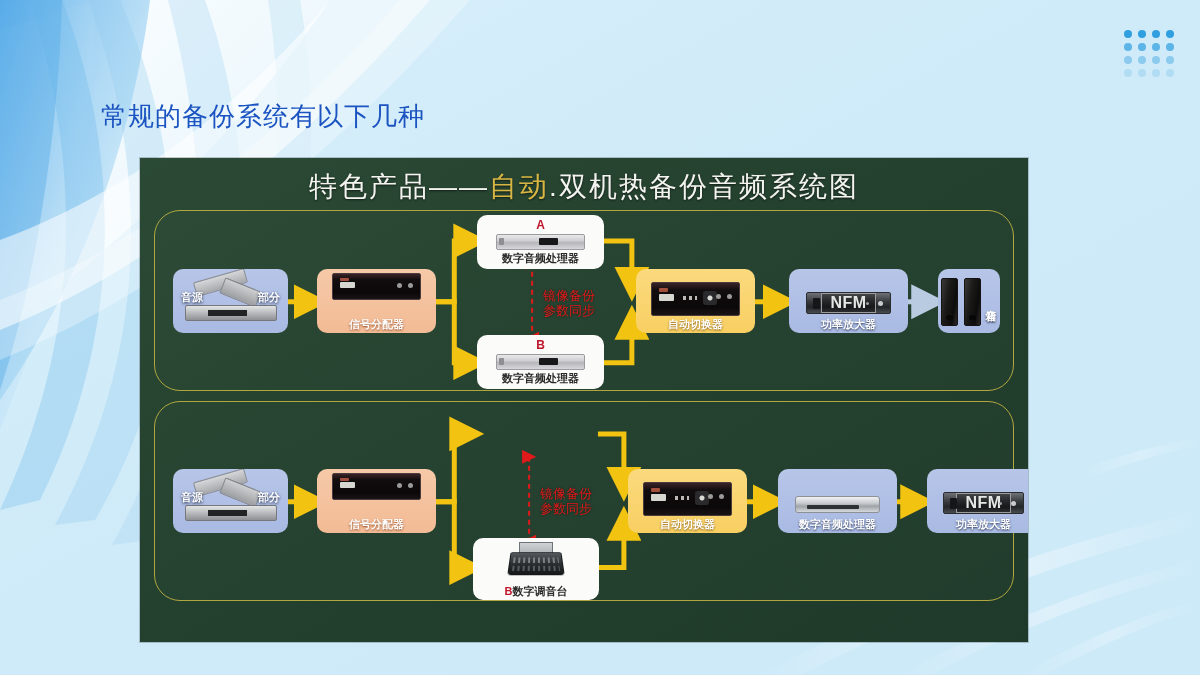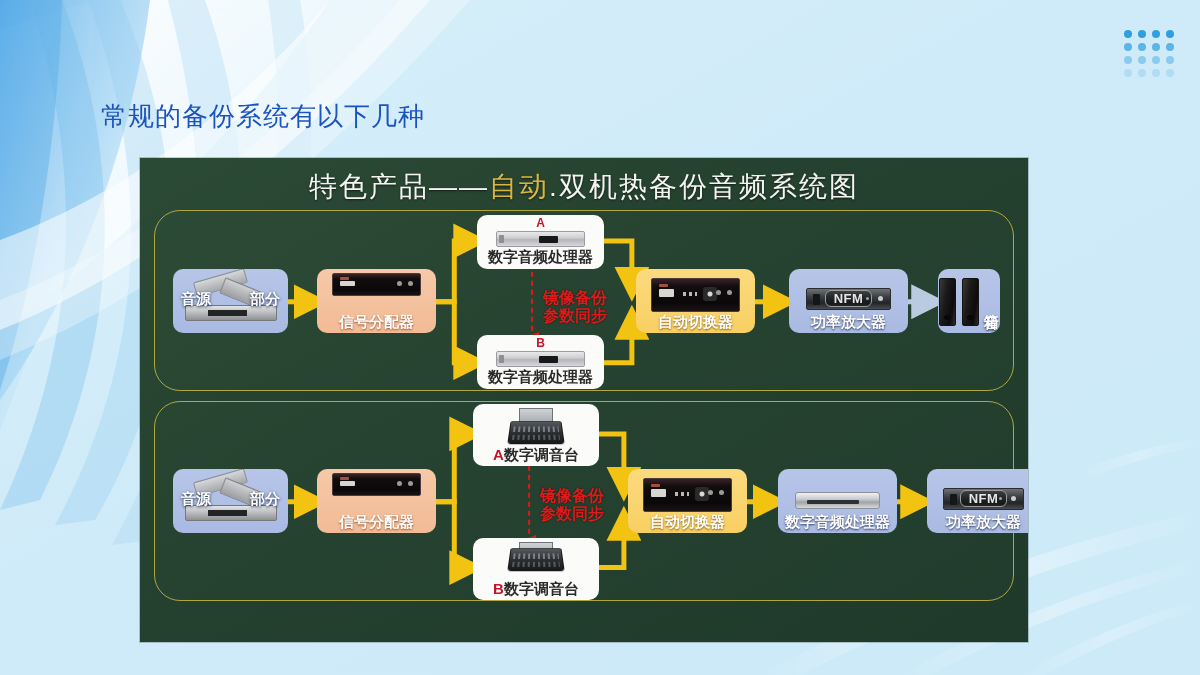--- a/index.html
+++ b/index.html
@@ -68,21 +68,21 @@
   
   .node {
     position: absolute;
     border-radius: 10px;
     display: flex; flex-direction: column;
     align-items: center; justify-content: flex-end;
     padding: 4px 6px 3px 6px;
     overflow: hidden;
   }
   .node .cap {
-    font-size: 15px; font-weight: bold; line-height: 1.1;
+    font-size: 11px; font-weight: bold; line-height: 1.1;
     white-space: nowrap; z-index: 3;
   }
   .node .cap .letter { color: #c1152a; }
 
   .blue  { background: linear-gradient(180deg,#b7c5e8 0%, #a9baE3 100%); }
   .blue .cap { color:#ffffff; text-shadow: 0 1px 2px rgba(20,30,60,.85); }
   .orange{ background: linear-gradient(180deg,#f6c9a8 0%, #f2bb95 100%); }
   .orange .cap { color:#ffffff; text-shadow: 0 1px 2px rgba(130,60,20,.85); margin-top: 16px; }
   .white { background: #fbfbfa; }
   .white .cap { color:#2b2b2b; }
@@ -142,22 +142,22 @@
 
   
   .amp {
     width: 80%; height: 22px; border-radius: 2px;
     background: linear-gradient(180deg,#6e7276 0%, #3b3e41 40%, #222528 70%, #4a4d50 100%);
     border: 1px solid #2a2c2f;
     position: relative;
     display:flex; align-items:center; justify-content:center;
   }
   .amp .nfm {
-    font-size: 13px; font-weight: bold; color:#e6e6e4; letter-spacing: .5px;
-    border: 1px solid #9a9c9e; padding: 0 8px; border-radius: 6px;
+    font-size: 16px; font-weight: bold; color:#e6e6e4; letter-spacing: .5px;
+    border: 1px solid #9a9c9e; padding: 0 8px; border-radius: 0;
     background: rgba(0,0,0,.35);
   }
   .amp::before {
     content:""; position:absolute; left:7%; top:26%;
     width: 7px; height: 11px; background:#151618; border-radius:1px;
   }
   .amp::after {
     content:""; position:absolute; right:9%; top:38%;
     width: 5px; height: 5px; border-radius:50%; background:#c9cbcd;
     box-shadow: -13px 0 0 -1px #9fa1a3;
@@ -214,21 +214,21 @@
     content:""; position:absolute; left: 14%; top: 52%; width: 62%; height: 28%;
     background: #2e3134; border-radius: 1px;
   }
 
   
   .arrows { position:absolute; inset:0; pointer-events:none; }
 
   
   .sync {
     position: absolute;
-    font-size: 16px; font-weight: bold; line-height: 1.15;
+    font-size: 13px; font-weight: normal; line-height: 1.15;
     color: #e01a1a; text-align:left;
     text-shadow: 0 0 2px rgba(0,0,0,.6);
     white-space: nowrap;
   }
 </style>
 </head>
 <body>
 
 <div id="bg">
   <svg viewBox="0 0 1200 675" preserveAspectRatio="none">
@@ -441,29 +441,20 @@
 
     <div class="node orange" style="left:162px; top:67px; width:119px; height:64px;">
       <div class="dev rack-dark" style="margin-bottom:2px;">
         <span class="lbl"></span>
           <span class="scr"></span>
           <span class="knb"></span>
       </div>
       <div class="cap">信号分配器</div>
     </div>
 
-    <div class="node white" style="left:318px; top:2px; width:126px; height:62px; justify-content:center;">
-      <div class="mixer">
-        <div class="top"></div>
-          <div class="base"></div>
-      </div>
-      <div class="cap" style="margin-top:3px;">
-        <span class="letter">A</span><span>数字调音台</span>
-      </div>
-    </div>
 
     <div class="node white" style="left:318px; top:136px; width:126px; height:62px; justify-content:center;">
       <div class="mixer">
         <div class="top"></div>
           <div class="base"></div>
       </div>
       <div class="cap" style="margin-top:10px;">
         <span class="letter">B</span><span>数字调音台</span>
       </div>
     </div>

